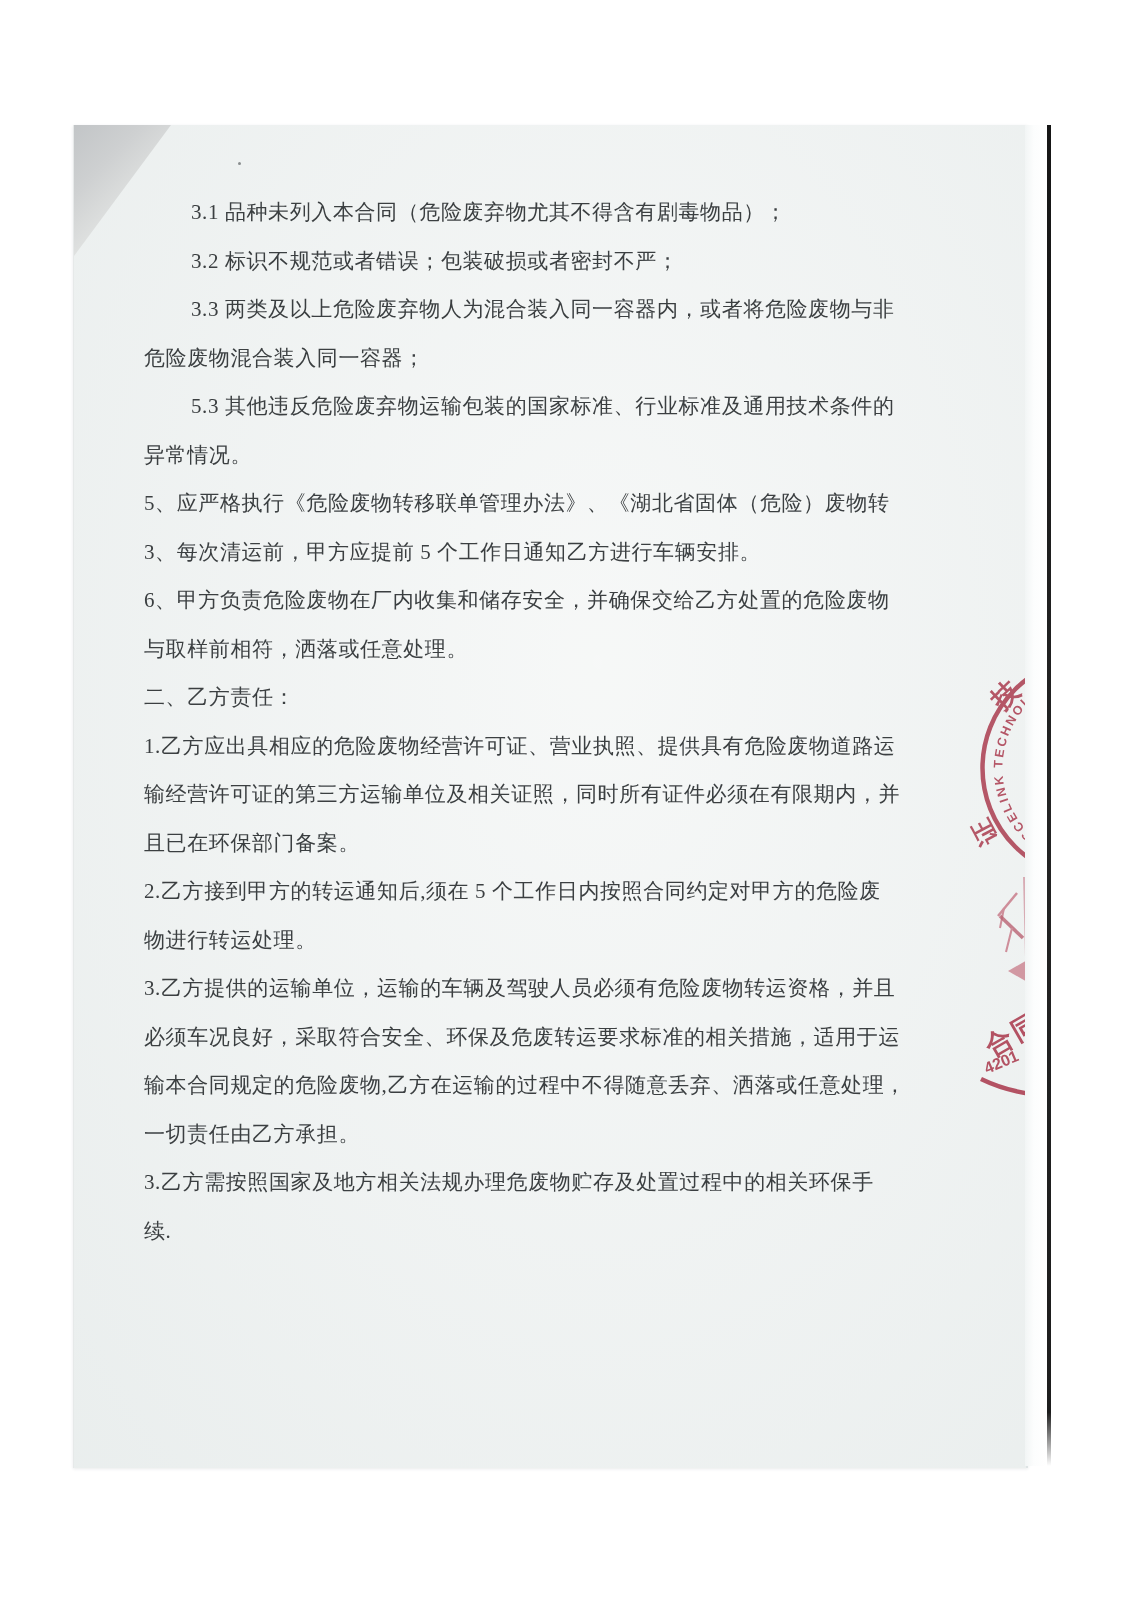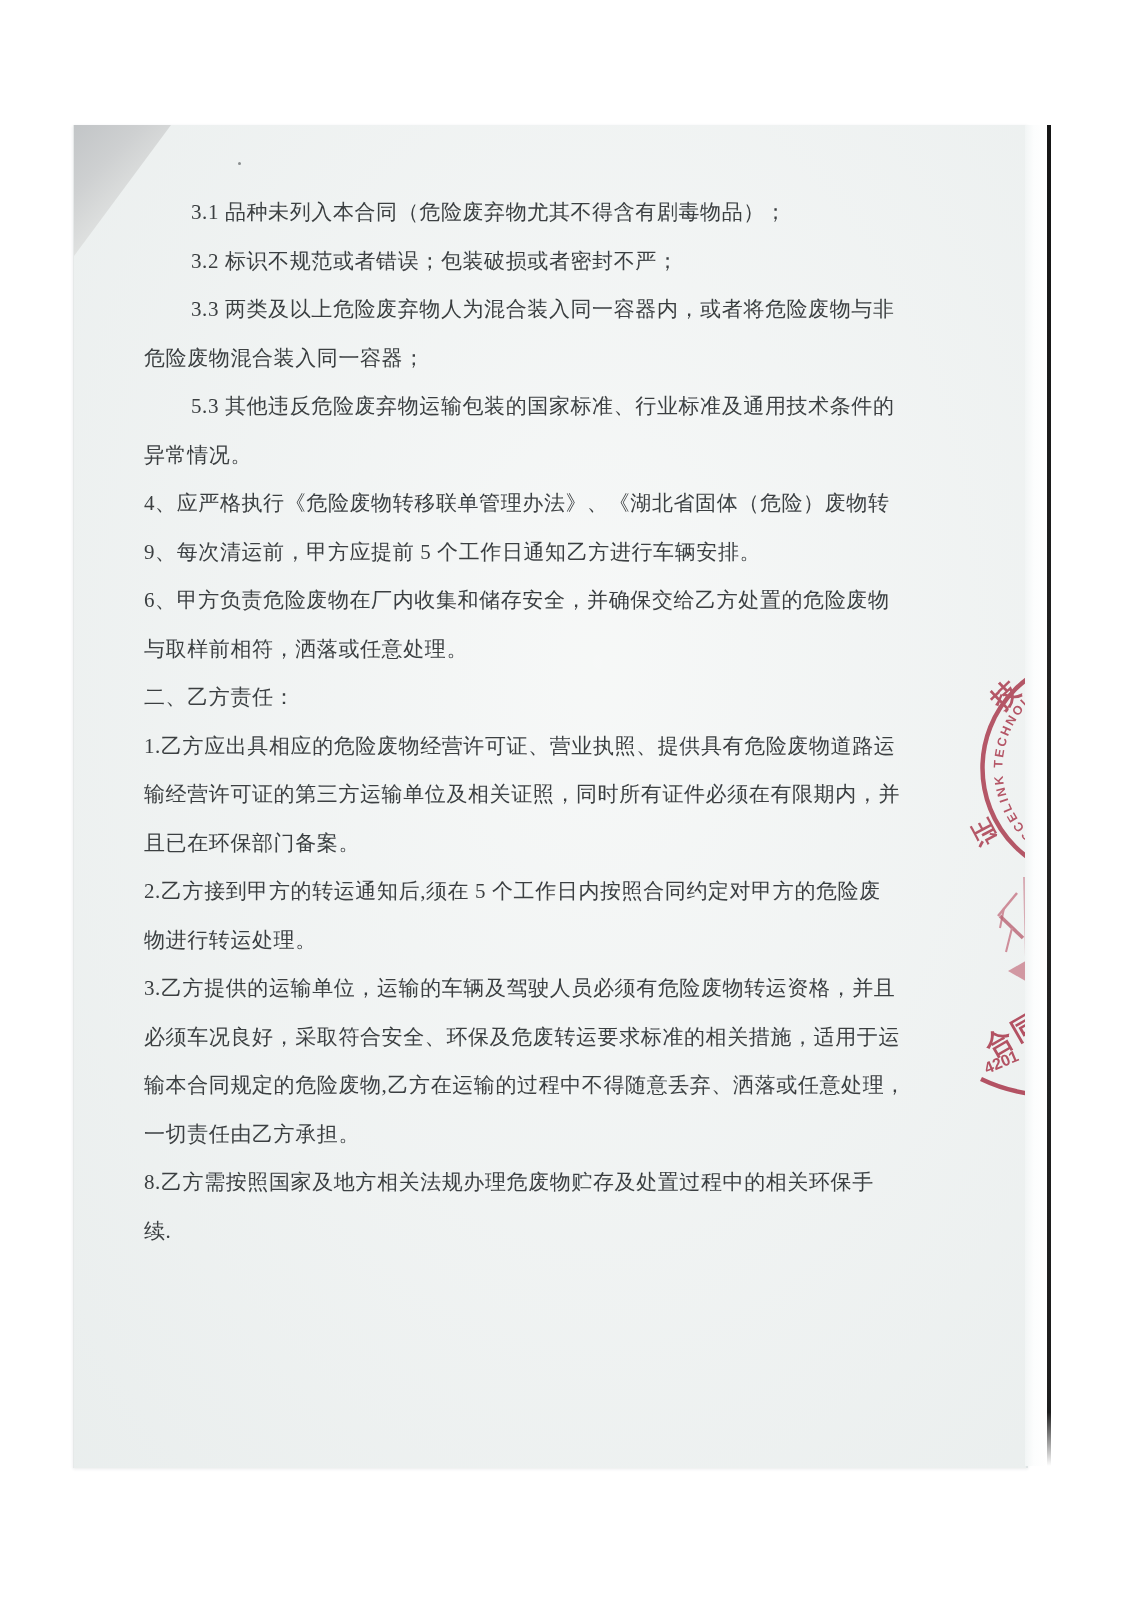--- a/index.html
+++ b/index.html
@@ -67,35 +67,35 @@
     <div class="fold"></div>
     <div class="speck"></div>
 
     <div class="doc">
         <div class="line indent">3.1 品种未列入本合同（危险废弃物尤其不得含有剧毒物品）；</div>
         <div class="line indent">3.2 标识不规范或者错误；包装破损或者密封不严；</div>
         <div class="line indent">3.3 两类及以上危险废弃物人为混合装入同一容器内，或者将危险废物与非</div>
         <div class="line">危险废物混合装入同一容器；</div>
         <div class="line indent">5.3 其他违反危险废弃物运输包装的国家标准、行业标准及通用技术条件的</div>
         <div class="line">异常情况。</div>
-        <div class="line">4、应严格执行《危险废物转移联单管理办法》、《湖北省固体（危险）废物转</div>
-        <div class="line">9、每次清运前，甲方应提前 5 个工作日通知乙方进行车辆安排。</div>
+        <div class="line">5、应严格执行《危险废物转移联单管理办法》、《湖北省固体（危险）废物转</div>
+        <div class="line">3、每次清运前，甲方应提前 5 个工作日通知乙方进行车辆安排。</div>
         <div class="line">6、甲方负责危险废物在厂内收集和储存安全，并确保交给乙方处置的危险废物</div>
         <div class="line">与取样前相符，洒落或任意处理。</div>
         <div class="line">二、乙方责任：</div>
         <div class="line">1.乙方应出具相应的危险废物经营许可证、营业执照、提供具有危险废物道路运</div>
         <div class="line">输经营许可证的第三方运输单位及相关证照，同时所有证件必须在有限期内，并</div>
         <div class="line">且已在环保部门备案。</div>
         <div class="line">2.乙方接到甲方的转运通知后,须在 5 个工作日内按照合同约定对甲方的危险废</div>
         <div class="line">物进行转运处理。</div>
         <div class="line">3.乙方提供的运输单位，运输的车辆及驾驶人员必须有危险废物转运资格，并且</div>
         <div class="line">必须车况良好，采取符合安全、环保及危废转运要求标准的相关措施，适用于运</div>
         <div class="line">输本合同规定的危险废物,乙方在运输的过程中不得随意丢弃、洒落或任意处理，</div>
         <div class="line">一切责任由乙方承担。</div>
-        <div class="line">8.乙方需按照国家及地方相关法规办理危废物贮存及处置过程中的相关环保手</div>
+        <div class="line">3.乙方需按照国家及地方相关法规办理危废物贮存及处置过程中的相关环保手</div>
         <div class="line">续.</div>
       </div>
 
     <svg class="stamp-svg" viewBox="0 0 340 720">
 
       <g opacity="0.92">
         <circle class="seal-stroke" cx="139.5" cy="143" r="111" stroke-width="4.5"></circle>
         <defs>
           <path id="latinArc" d="M 139.5 234 A 91 91 0 0 1 139.5 52"></path>
         </defs>

